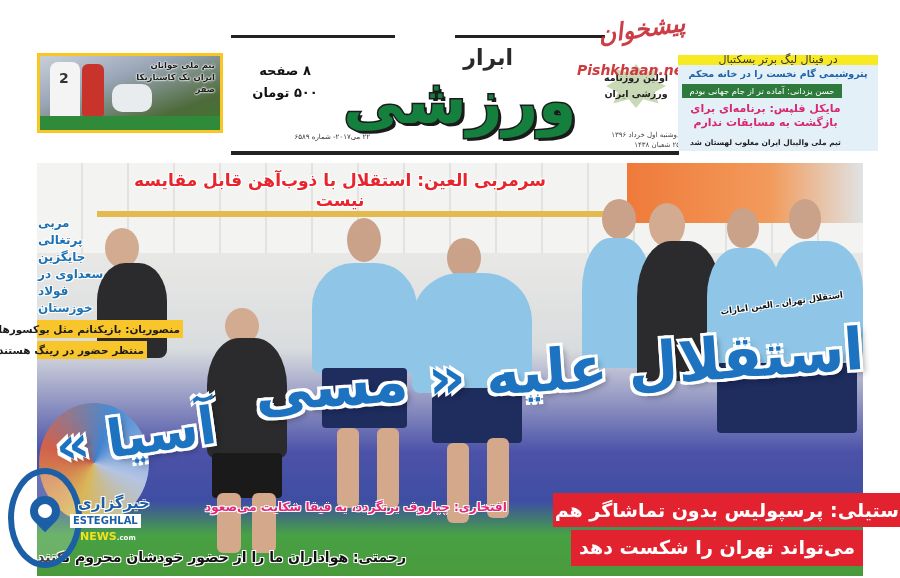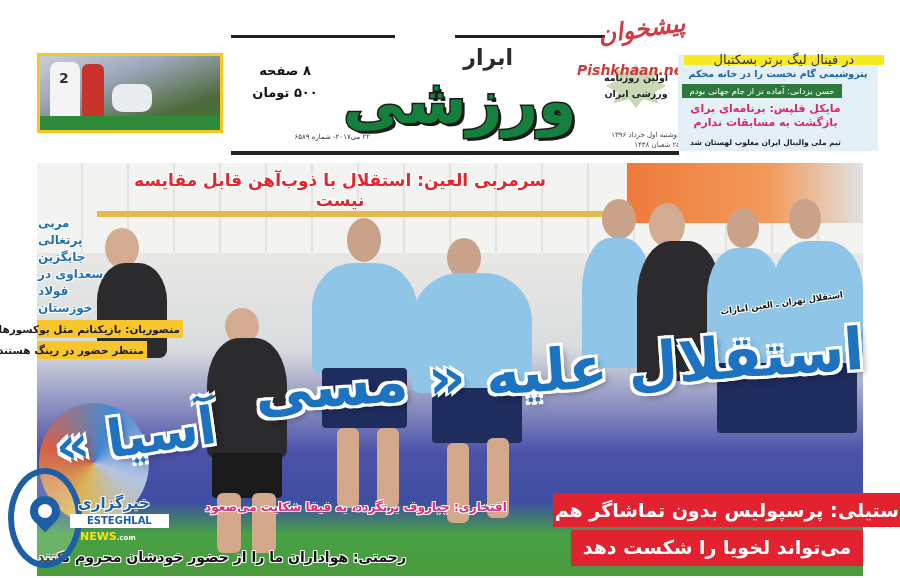--- a/index.html
+++ b/index.html
@@ -36,21 +36,21 @@
   
   .watermark-script { position: absolute; left: 598px; top: 15px; font-size: 24px; color: #c62a33; font-style: italic; font-weight: bold; transform: rotate(-8deg); opacity: 0.9; }
   .watermark-url { position: absolute; left: 577px; top: 62px; font-size: 14px; font-weight: bold; color: #cf3a3d; font-style: italic; direction: ltr; }
   .star-badge { position: absolute; left: 606px; top: 64px; width: 60px; height: 44px;
     background: #c9d9b5; clip-path: polygon(50% 0,62% 20%,88% 10%,80% 35%,100% 50%,80% 65%,88% 90%,62% 80%,50% 100%,38% 80%,12% 90%,20% 65%,0 50%,20% 35%,12% 10%,38% 20%); }
   .star-text { position: absolute; left: 596px; top: 70px; width: 80px; text-align: center; font-size: 9.5px; font-weight: bold; color: #222; line-height: 16px; }
   .date-line { position: absolute; left: 596px; top: 130px; width: 84px; text-align: right; font-size: 7px; color: #444; line-height: 10px; }
 
   
   .newsbox { position: absolute; left: 678px; top: 55px; width: 200px; height: 96px; background: #e3f0f8; }
-  .nb-kicker { position: absolute; left: 6px; top: 0; width: 100%; height: 10px; background: #f7ea22; font-size: 13px; line-height: 10px; text-align: center; color: #333; }
+  .nb-kicker { position: absolute; left: 0; top: 0; width: 100%; height: 10px; background: #f7ea22; font-size: 11px; line-height: 10px; text-align: center; color: #333; }
   .nb-head1 { position: absolute; left: 0; top: 12px; width: 100%; text-align: center; font-size: 9.5px; font-weight: bold; color: #1e62a8; line-height: 14px; }
   .nb-head2 { position: absolute; left: 4px; top: 29px; width: 160px; height: 14px; background: #2d7a3c; font-size: 8.5px; line-height: 15px; text-align: center; color: #fff; }
   .nb-head3 { position: absolute; left: 0; top: 47px; width: 175px; text-align: center; font-size: 11px; font-weight: bold; color: #d8286e; line-height: 14px; }
   .nb-head4 { position: absolute; left: 0; top: 83px; width: 175px; text-align: center; font-size: 7.5px; font-weight: bold; color: #222; }
 
   
   .main-photo { position: absolute; left: 37px; top: 163px; width: 826px; height: 413px; overflow: hidden;
     background: linear-gradient(180deg, #f1f1ef 0%, #e6e6e4 25%, #d9dcde 45%, #4c52a8 70%, #3e4ea2 82%, #47a145 90%, #4a9a3b 100%); }
   .stands { position: absolute; left: 0; top: 0; width: 100%; height: 90px; background: repeating-linear-gradient(90deg, #f3f3f1 0 44px, #e2e2e0 44px 46px); }
   .rail { position: absolute; left: 60px; top: 48px; width: 560px; height: 6px; background: #e4b94e; }
@@ -92,34 +92,35 @@
   .red-box.a { left: 509px; top: 493px; width: 354px; height: 34px; margin-left: 44px; }
   .red-box.b { left: 571px; top: 530px; width: 292px; height: 36px; }
 
   
   .en-logo { position: absolute; left: 8px; top: 468px; width: 74px; height: 100px; }
   .en-circle { position: absolute; left: 0; top: 0; width: 74px; height: 100px; border: 6px solid #1d5fa6; border-radius: 50%; background: rgba(255,255,255,0.2); }
   .en-pin { position: absolute; left: 22px; top: 28px; width: 30px; height: 30px; background: #1d5fa6; border-radius: 50% 50% 50% 0; transform: rotate(-45deg); }
   .en-pin::after { content: ""; position: absolute; left: 8px; top: 8px; width: 14px; height: 14px; background: #fff; border-radius: 50%; }
   .en-persian { position: absolute; left: 78px; top: 494px; font-size: 15px; font-weight: bold; color: #1d5fa6;
     text-shadow: -1px -1px 0 #fff, 1px -1px 0 #fff, -1px 1px 0 #fff, 1px 1px 0 #fff; }
-  .en-name { position: absolute; left: 70px; top: 514px; background: #fff; color: #1d5fa6; font-size: 10px; font-weight: bold; padding: 0 17px; line-height: 14px; direction: ltr; }
+  .en-name { position: absolute; left: 70px; top: 514px; background: #fff; color: #1d5fa6; font-size: 10px; font-weight: bold; padding: 0 3px; line-height: 14px; direction: ltr; }
   .en-news { position: absolute; left: 80px; top: 530px; color: #f5e11a; font-size: 11px; font-weight: bold; direction: ltr; }
   .en-news small { color: #fff; font-size: 7px; }
 </style>
 </head>
 <body>
 
 <div class="promo">
   <div class="promo-photo">
     <div class="p1"></div>
     <div class="p2"></div>
     <div class="p3"></div>
     <div class="turf"></div>
   </div>
+  <div class="promo-sub">تیم ملی جوانان ایران یک کاستاریکا صفر</div>
 </div>
 
 <div class="rule-top a"></div>
 <div class="rule-top b"></div>
 <div class="rule-bottom"></div>
 
 <div class="pages">
   <div>۸ صفحه</div>
   <div>۵۰۰ تومان</div>
 </div>
@@ -195,21 +196,21 @@
 
 <div class="main-headline">
   <div class="mh-line1">استقلال علیه « مسی</div>
   <div class="mh-line2">آسیا »</div>
 </div>
 
 <div class="pink-head">افتخاری: چپاروف برنگردد، به فیفا شکایت می‌صعود</div>
 <div class="bottom-black">رحمتی: هواداران ما را از حضور خودشان محروم نکنند</div>
 
 <div class="red-box a">استیلی: پرسپولیس بدون تماشاگر هم</div>
-<div class="red-box b">می‌تواند لخویا را شکست دهد</div>
+<div class="red-box b">می‌تواند تهران را شکست دهد</div>
 
 <div class="en-logo">
   <div class="en-circle"></div>
   <div class="en-pin"></div>
 </div>
 <div class="en-persian">خبرگزاری</div>
 <div class="en-name">ESTEGHLAL</div>
 <div class="en-news"><span>NEWS</span><small>.com</small></div>
 
 </body></html>

